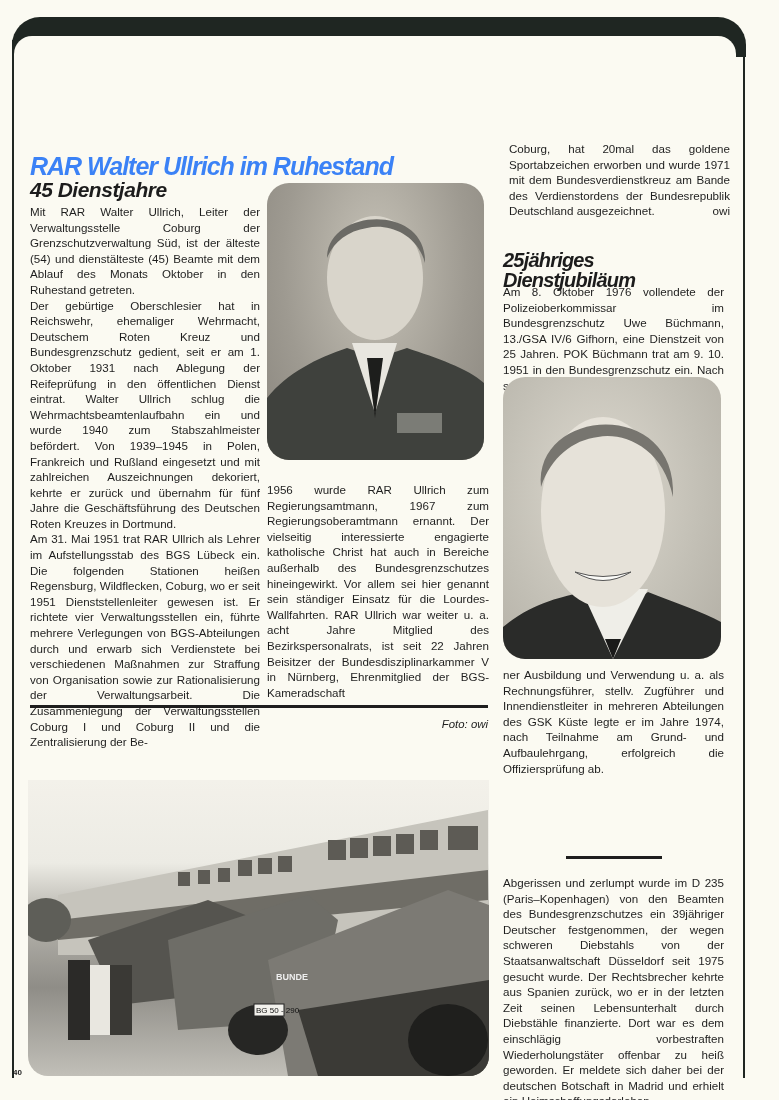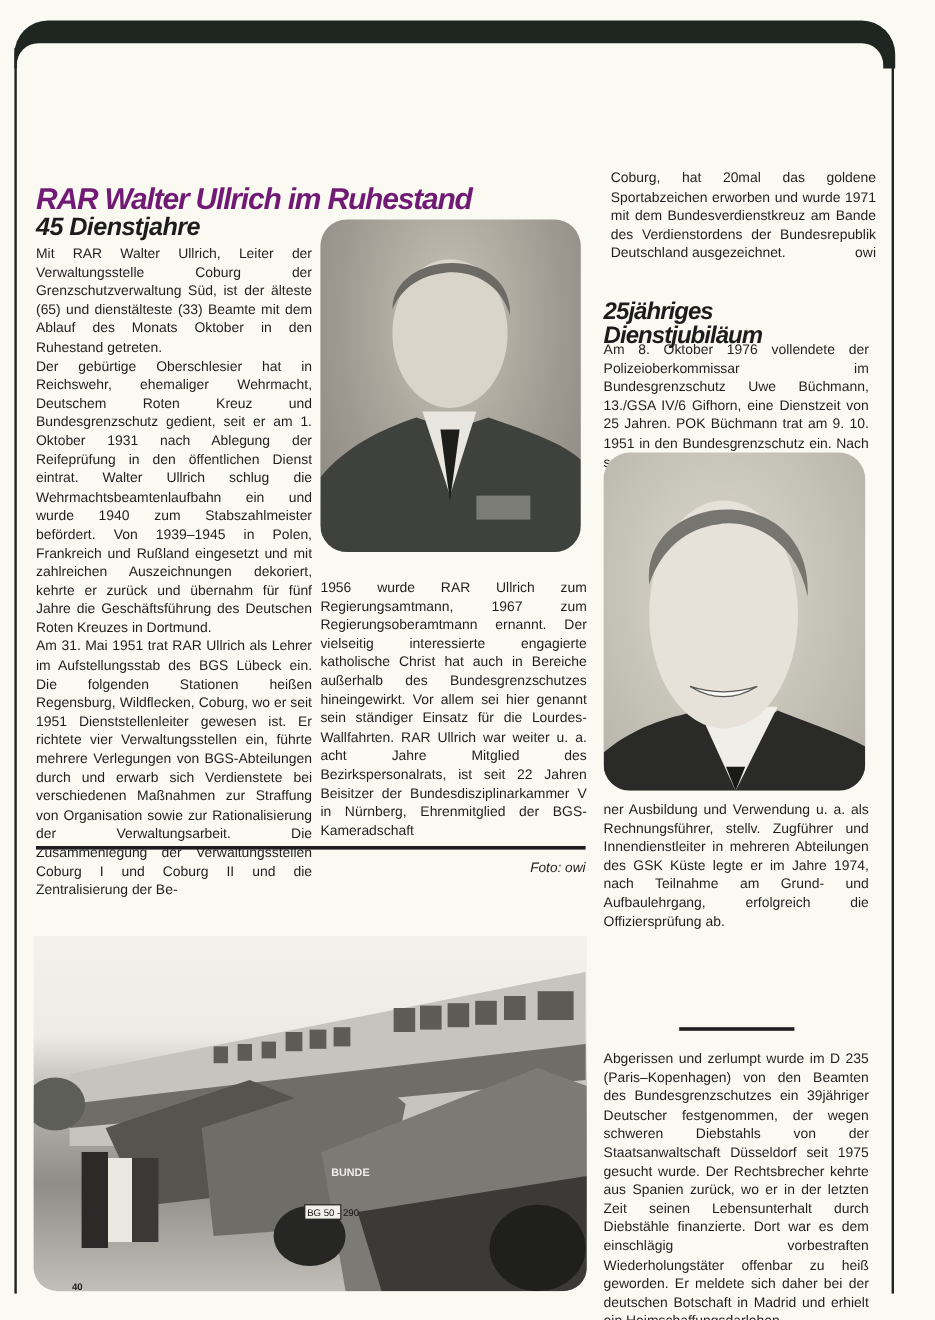--- a/index.html
+++ b/index.html
@@ -17,26 +17,26 @@
     position: absolute; left: 14px; top: 36px; width: 722px; height: 60px;
     background: #fbfaf2; border-radius: 18px 18px 0 0;
   }
   .frame-left {
     position: absolute; left: 12px; top: 40px; width: 2px; height: 1038px; background: #1f2622;
   }
   .frame-right {
     position: absolute; left: 743px; top: 40px; width: 2px; height: 1038px; background: #1f2622;
   }
   .page-number {
-    position: absolute; left: 24px; top: 1068px; font-size: 8px; font-weight: bold; padding-left: 36px;
+    position: absolute; left: 13px; top: 1068px; font-size: 8px; font-weight: bold;
   }
   .headline {
     position: absolute; left: 30px; top: 135px; width: 460px;
     font-size: 25px; font-weight: bold; font-style: italic; letter-spacing: -1px;
-    color: #701a75; white-space: nowrap;
+    color: #3b82f6; white-space: nowrap;
   }
   .subhead {
     position: absolute; left: 30px; top: 178px; font-size: 21px; font-weight: bold;
     font-style: italic; letter-spacing: -0.5px; color: #1c1c1c;
   }
   .col {
     position: absolute; font-size: 11.6px; line-height: 15.6px; text-align: justify;
     hyphens: manual;
   }
   .col p { margin: 0; }
@@ -84,21 +84,21 @@
 
 <div class="frame-top"></div>
 <div class="frame-inner"></div>
 <div class="frame-left"></div>
 <div class="frame-right"></div>
 
 <h1 class="headline">RAR Walter Ullrich im Ruhestand</h1>
 <h2 class="subhead" style="margin:0">45 Dienstjahre</h2>
 
 <div class="col col-1a">
-  <p>Mit RAR Walter Ullrich, Leiter der Verwaltungsstelle Coburg der Grenzschutzverwaltung Süd, ist der älteste (65) und dienstälteste (33) Beamte mit dem Ablauf des Monats Oktober in den Ruhestand getreten.</p>
+  <p>Mit RAR Walter Ullrich, Leiter der Verwaltungsstelle Coburg der Grenzschutzverwaltung Süd, ist der älteste (54) und dienstälteste (45) Beamte mit dem Ablauf des Monats Oktober in den Ruhestand getreten.</p>
   <p>Der gebürtige Oberschlesier hat in Reichswehr, ehemaliger Wehrmacht, Deutschem Roten Kreuz und Bundesgrenzschutz gedient, seit er am 1. Oktober 1931 nach Ablegung der Reifeprüfung in den öffentlichen Dienst eintrat. Walter Ullrich schlug die Wehrmachtsbeamtenlaufbahn ein und wurde 1940 zum Stabszahlmeister befördert. Von 1939–1945 in Polen, Frankreich und Rußland eingesetzt und mit zahlreichen Auszeichnungen dekoriert, kehrte er zurück und übernahm für fünf Jahre die Geschäftsführung des Deutschen Roten Kreuzes in Dortmund.</p>
   <p>Am 31. Mai 1951 trat RAR Ullrich als Lehrer im Aufstellungsstab des BGS Lübeck ein. Die folgenden Stationen heißen Regensburg, Wildflecken, Coburg, wo er seit 1951 Dienststellenleiter gewesen ist. Er richtete vier Verwaltungsstellen ein, führte mehrere Verlegungen von BGS-Abteilungen durch und erwarb sich Verdienstete bei verschiedenen Maßnahmen zur Straffung von Organisation sowie zur Rationalisierung der Verwaltungsarbeit. Die Zusammenlegung der Verwaltungsstellen Coburg I und Coburg II und die Zentralisierung der Be-</p>
 </div>
 
 <div class="photo photo-ullrich" title="Portrait of RAR Walter Ullrich in uniform">
   <svg viewBox="0 0 217 277" preserveAspectRatio="none">
     <path d="M0 277 L0 215 C20 190 50 175 80 165 L110 175 L140 165 C170 175 200 185 217 200 L217 277 Z" fill="#3f413d"></path>
     <path d="M85 160 L108 230 L130 160 Z" fill="#e8e6df"></path>
     <path d="M100 175 L108 235 L116 175 Z" fill="#1d1e1c"></path>
     <ellipse cx="108" cy="95" rx="48" ry="62" fill="#d9d5cb"></ellipse>

